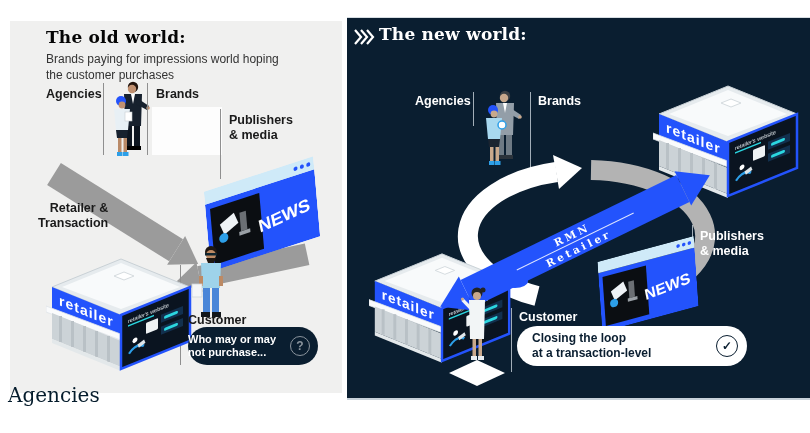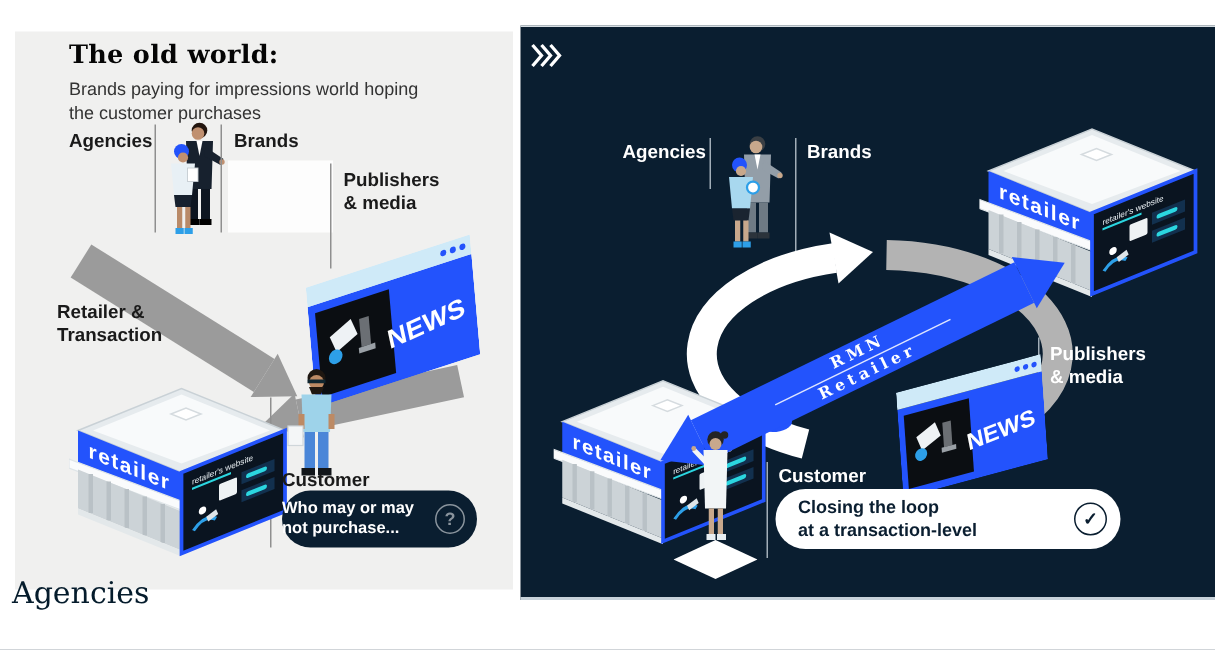--- a/index.html
+++ b/index.html
@@ -163,21 +163,21 @@
 
     <div class="vline vline-dark" style="left:210px; top:88px; height:70px;"></div>
     <div class="abs lbl pre" style="left:219px; top:92px;">Publishers
 &amp; media</div>
 
     <div class="garrow" style="left:44px; top:136px; width:170px; height:34px; transform:rotate(32deg);">
       <div class="shaft" style="width:144px; height:26px;"></div>
         <div class="tri-right"></div>
     </div>
 
-    <div class="abs lbl pre" style="left:28px; top:180px;">Retailer &amp;
+    <div class="abs lbl pre" style="left:28px; top:180px;text-align:right;">Retailer &amp;
 Transaction</div>
 
     <div class="garrow" style="left:166px; top:246px; width:138px; height:30px; transform:rotate(-12deg);">
       <div class="tri-left-sm"></div>
         <div class="shaft" style="width:110px; height:22px;"></div>
     </div>
 
     <svg class="news-win" style="left:196px; top:152px; transform:rotate(-5deg) skewY(-13deg);" width="112" height="82" viewBox="0 0 120 86">
         <use href="#sym-news"></use>
       </svg>
@@ -211,20 +211,21 @@
       <div class="circle-ic" style="width:18px; height:18px; border:1.5px solid #8a949d; color:#8a949d; margin-right:8px;">?</div>
     </div>
   </div>
 
   <div id="new-panel" class="panel">
     <svg class="abs" style="left:6px; top:10px;" width="24" height="18" viewBox="0 0 24 18">
       <path d="M2,2 L8,9 L2,16" stroke="#ffffff" stroke-width="2.2" fill="none"></path>
       <path d="M8,2 L14,9 L8,16" stroke="#ffffff" stroke-width="2.2" fill="none"></path>
       <path d="M14,2 L20,9 L14,16" stroke="#ffffff" stroke-width="2.2" fill="none"></path>
     </svg>
+    <div class="abs serif-title" style="left:32px; top:6px; color:#ffffff;">The new world:</div>
 
     <div class="abs lbl-light" style="left:68px; top:76px;">Agencies</div>
     <div class="vline vline-light" style="left:126px; top:74px; height:34px;"></div>
     <svg class="abs" style="left:131px; top:70px;" width="44" height="84" viewBox="0 0 44 84">
         <use href="#sym-people-new"></use>
       </svg>
     <div class="vline vline-light" style="left:183px; top:74px; height:88px;"></div>
     <div class="abs lbl-light" style="left:191px; top:76px;">Brands</div>
 
     <svg class="abs" style="left:110px; top:130px;" width="260" height="180" viewBox="0 0 260 180">

